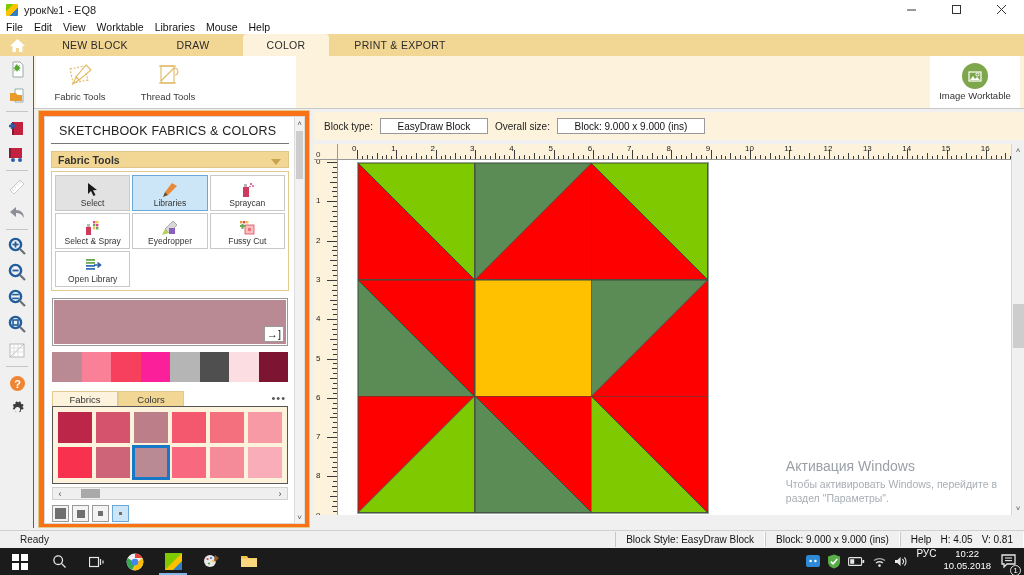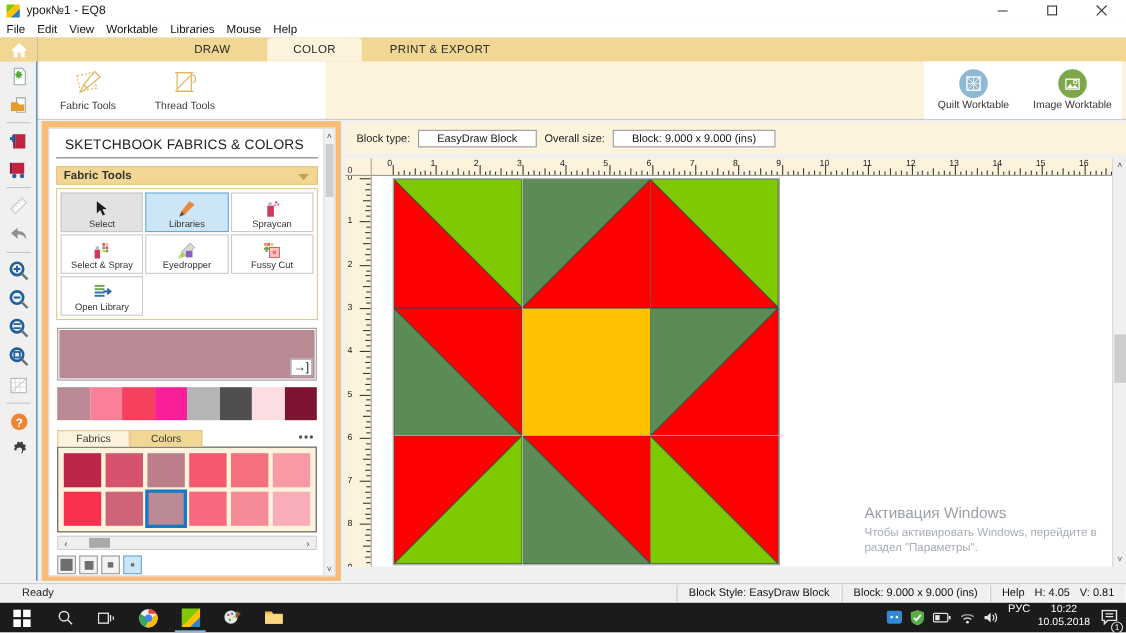--- a/index.html
+++ b/index.html
@@ -83,21 +83,21 @@
   .vtool-home {
     width:34px; height:22px; background:#f2d794;
     display:flex; align-items:center; justify-content:center;
   }
   .vt-btn { width:34px; height:26px; display:flex; align-items:center; justify-content:center; }
   .vt-sep { width:22px; height:1px; background:#c5c5c5; margin:3px auto; }
 
   
   .lpanel {
     position:absolute; left:38px; top:110px; width:272px; height:418px;
-    background:#fdba74; border:1px solid #e3c98b;
+    background:#f97316; border:1px solid #e3c98b;
   }
   .lp-inner {
     position:absolute; left:5px; top:5px; width:252px; height:408px;
     background:#ffffff; border:1px solid #d8d8d8;
   }
   .lp-title {
     font-size:12.5px; color:#222; padding:7px 0 5px 8px; letter-spacing:.2px;
     border-bottom:1px solid #777; margin:0 6px;
   }
   .ft-header {
@@ -289,20 +289,21 @@
     <div class="menu-item">Mouse</div>
     <div class="menu-item">Help</div>
   </div>
 
   <div class="ribbon-tabs">
     <div class="home-tab">
       <svg width="17" height="15" viewBox="0 0 17 15">
         <path d="M8.5 1 L16 8 L13.5 8 L13.5 14 L10 14 L10 10 L7 10 L7 14 L3.5 14 L3.5 8 L1 8 Z" fill="#fff"></path>
       </svg>
     </div>
+    <div class="tab" style="left:40px; width:110px;">NEW BLOCK</div>
     <div class="tab" style="left:152px; width:82px;">DRAW</div>
     <div class="tab active" style="left:243px; width:86px;">COLOR</div>
     <div class="tab" style="left:338px; width:124px;">PRINT &amp; EXPORT</div>
   </div>
 
   <div class="ribbon-body">
     <div class="rb-left">
       <div class="rb-btn">
         <svg width="28" height="26" viewBox="0 0 28 26">
           <path d="M4 6 L18 3 L22 17 L7 20 Z" fill="none" stroke="#e0b860" stroke-width="1.1" stroke-dasharray="2 1.6"></path>
@@ -317,32 +318,20 @@
           <line x1="4" y1="3" x2="21" y2="3" stroke="#e0b860" stroke-width="1.1"></line>
           <line x1="4" y1="20" x2="21" y2="20" stroke="#e0b860" stroke-width="1.1"></line>
           <path d="M6 18 L19 5" stroke="#e0b860" stroke-width="1.1" fill="none"></path>
           <path d="M19 5 C24 5 24 12 20 12" stroke="#e0b860" stroke-width="1.1" fill="none"></path>
         </svg>
         <span class="lbl">Thread Tools</span>
       </div>
     </div>
 
     <div class="rb-right">
-      <div class="wt-btn">
-        <div class="wt-circle" style="background:#8FB8D4;">
-          <svg width="16" height="16" viewBox="0 0 16 16">
-            <rect x="2" y="2" width="12" height="12" fill="none" stroke="#fff" stroke-width="1.2"></rect>
-            <line x1="2" y1="2" x2="14" y2="14" stroke="#fff" stroke-width="0.8"></line>
-            <line x1="14" y1="2" x2="2" y2="14" stroke="#fff" stroke-width="0.8"></line>
-            <line x1="8" y1="2" x2="8" y2="14" stroke="#fff" stroke-width="0.7"></line>
-            <line x1="2" y1="8" x2="14" y2="8" stroke="#fff" stroke-width="0.7"></line>
-          </svg>
-        </div>
-        <span>Quilt Worktable</span>
-      </div>
       <div class="wt-btn">
         <div class="wt-circle" style="background:#7EA64B;">
           <svg width="16" height="16" viewBox="0 0 16 16">
             <rect x="2" y="4" width="12" height="9" fill="none" stroke="#fff" stroke-width="1.2"></rect>
             <path d="M3 12 L6 8 L8 11 L10 9 L13 12 Z" fill="#fff"></path>
             <circle cx="10.5" cy="6.5" r="1.6" fill="none" stroke="#fff" stroke-width="1"></circle>
           </svg>
         </div>
         <span>Image Worktable</span>
       </div>

